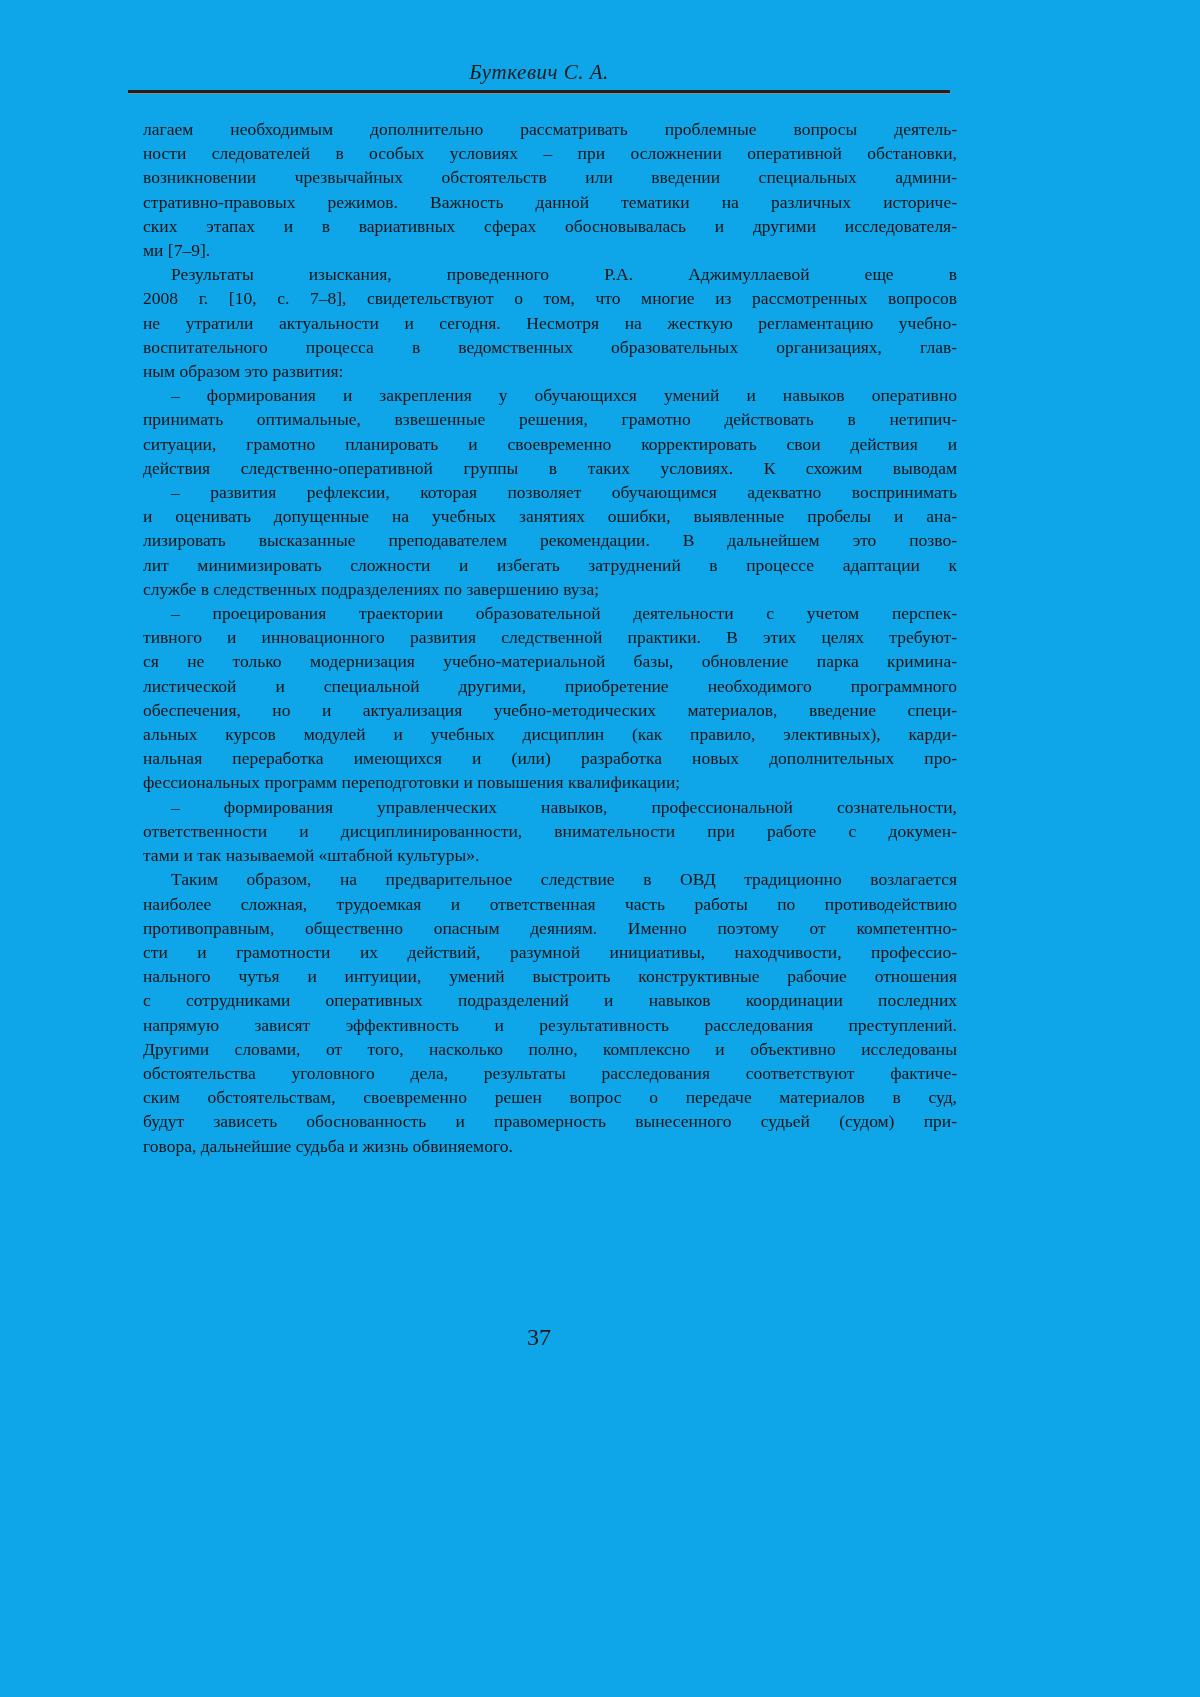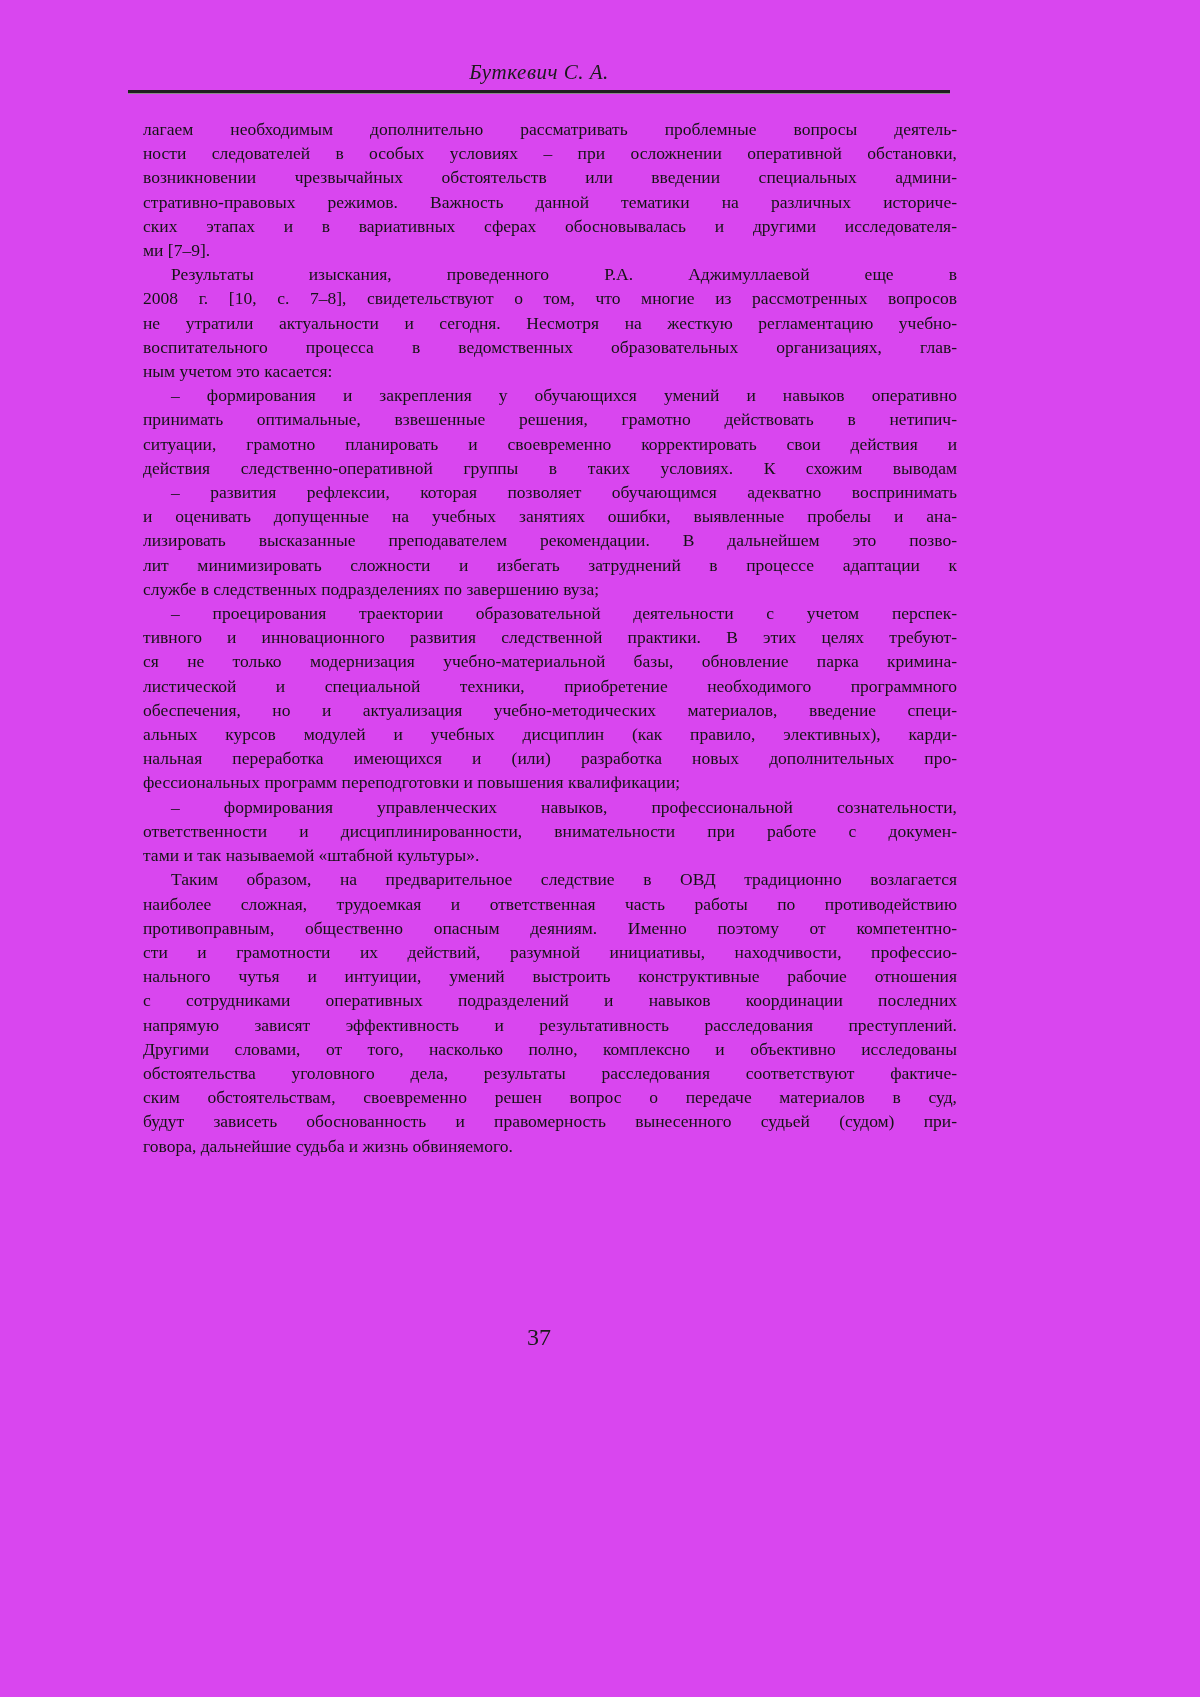--- a/index.html
+++ b/index.html
@@ -4,21 +4,21 @@
 <style>
   html, body {
     margin: 0;
     padding: 0;
     background: #ffffff;
   }
   .page {
     position: relative;
     width: 1200px;
     height: 1697px;
-    background: #d946ef;
+    background: #0ea5e9;
     color: #161616;
     font-family: "Liberation Serif", "DejaVu Serif", serif;
     overflow: hidden;
   }
   .running-head {
     position: absolute;
     top: 60px;
     left: 128px;
     width: 822px;
     text-align: center;
@@ -80,40 +80,40 @@
         <div class="line">возникновении чрезвычайных обстоятельств или введении специальных админи-</div>
         <div class="line">стративно-правовых режимов. Важность данной тематики на различных историче-</div>
         <div class="line">ских этапах и в вариативных сферах обосновывалась и другими исследователя-</div>
         <div class="line last">ми [7–9].</div>
       </div>
       <div class="paragraph">
         <div class="line indent">Результаты изыскания, проведенного Р.А. Аджимуллаевой еще в</div>
         <div class="line">2008 г. [10, с. 7–8], свидетельствуют о том, что многие из рассмотренных вопросов</div>
         <div class="line">не утратили актуальности и сегодня. Несмотря на жесткую регламентацию учебно-</div>
         <div class="line">воспитательного процесса в ведомственных образовательных организациях, глав-</div>
-        <div class="line last">ным учетом это касается:</div>
+        <div class="line last">ным образом это развития:</div>
       </div>
       <div class="paragraph">
         <div class="line indent">– формирования и закрепления у обучающихся умений и навыков оперативно</div>
         <div class="line">принимать оптимальные, взвешенные решения, грамотно действовать в нетипич-</div>
         <div class="line">ситуации, грамотно планировать и своевременно корректировать свои действия и</div>
         <div class="line">действия следственно-оперативной группы в таких условиях. К схожим выводам</div>
       </div>
       <div class="paragraph">
         <div class="line indent">– развития рефлексии, которая позволяет обучающимся адекватно воспринимать</div>
         <div class="line">и оценивать допущенные на учебных занятиях ошибки, выявленные пробелы и ана-</div>
         <div class="line">лизировать высказанные преподавателем рекомендации. В дальнейшем это позво-</div>
         <div class="line">лит минимизировать сложности и избегать затруднений в процессе адаптации к</div>
         <div class="line last">службе в следственных подразделениях по завершению вуза;</div>
       </div>
       <div class="paragraph">
         <div class="line indent">– проецирования траектории образовательной деятельности с учетом перспек-</div>
         <div class="line">тивного и инновационного развития следственной практики. В этих целях требуют-</div>
         <div class="line">ся не только модернизация учебно-материальной базы, обновление парка кримина-</div>
-        <div class="line">листической и специальной техники, приобретение необходимого программного</div>
+        <div class="line">листической и специальной другими, приобретение необходимого программного</div>
         <div class="line">обеспечения, но и актуализация учебно-методических материалов, введение специ-</div>
         <div class="line">альных курсов модулей и учебных дисциплин (как правило, элективных), карди-</div>
         <div class="line">нальная переработка имеющихся и (или) разработка новых дополнительных про-</div>
         <div class="line last">фессиональных программ переподготовки и повышения квалификации;</div>
       </div>
       <div class="paragraph">
         <div class="line indent">– формирования управленческих навыков, профессиональной сознательности,</div>
         <div class="line">ответственности и дисциплинированности, внимательности при работе с докумен-</div>
         <div class="line last">тами и так называемой «штабной культуры».</div>
       </div>

